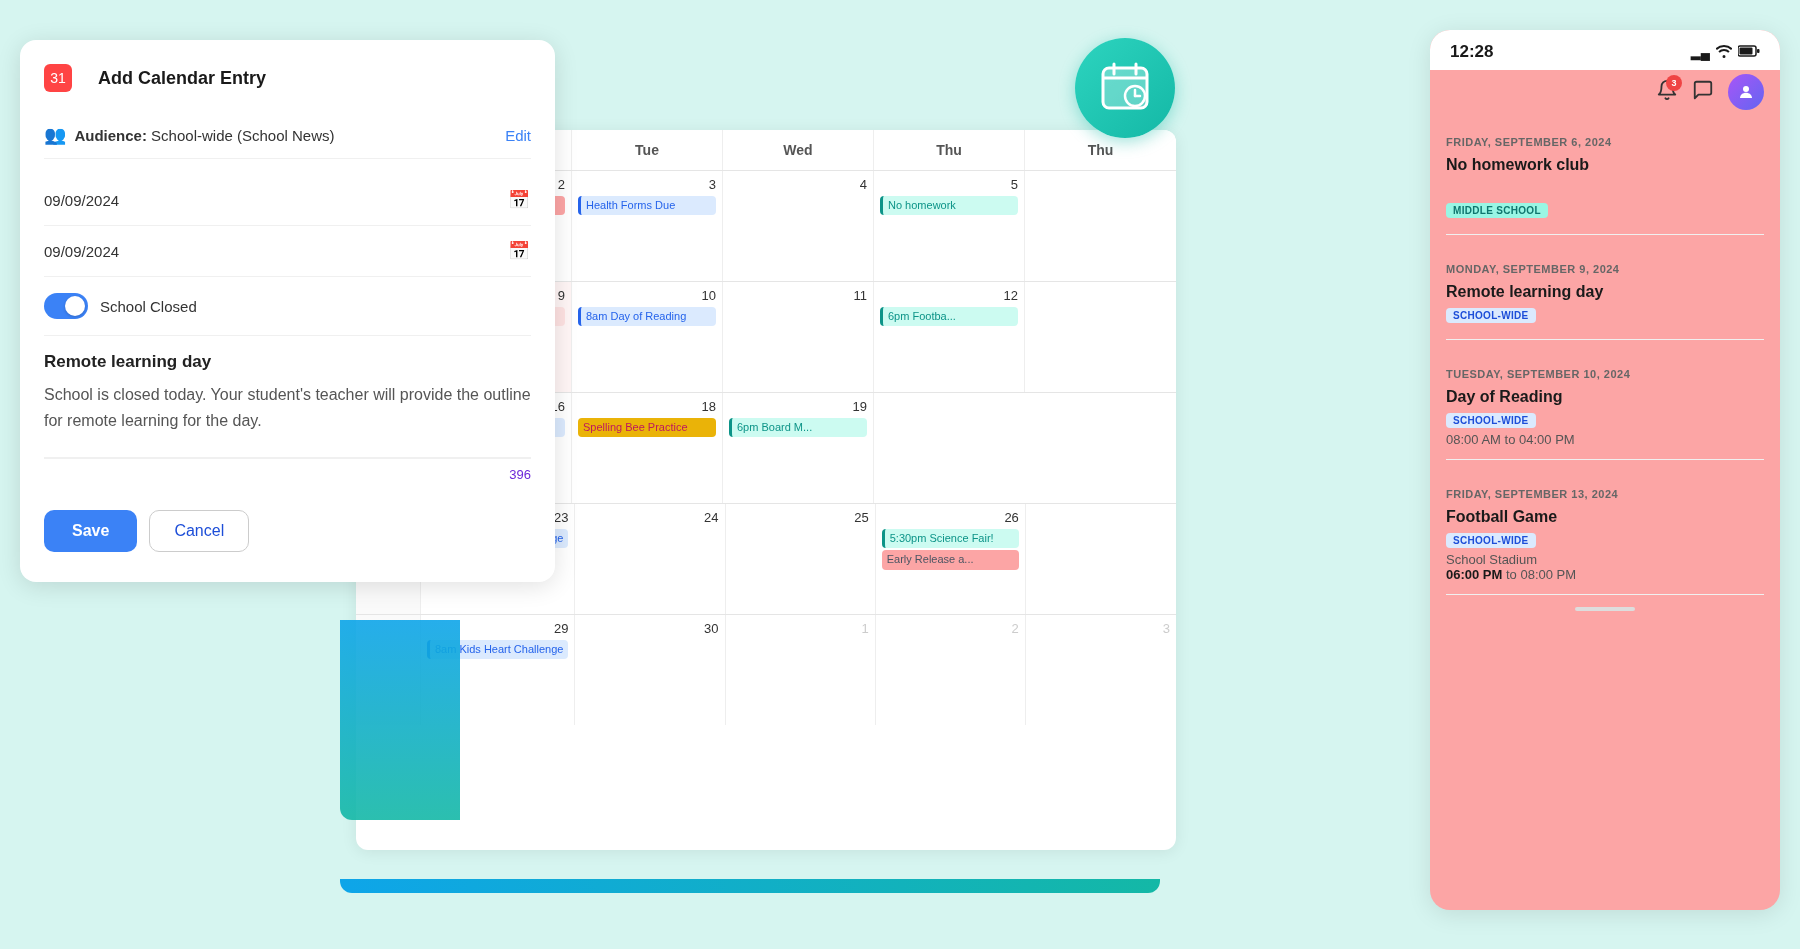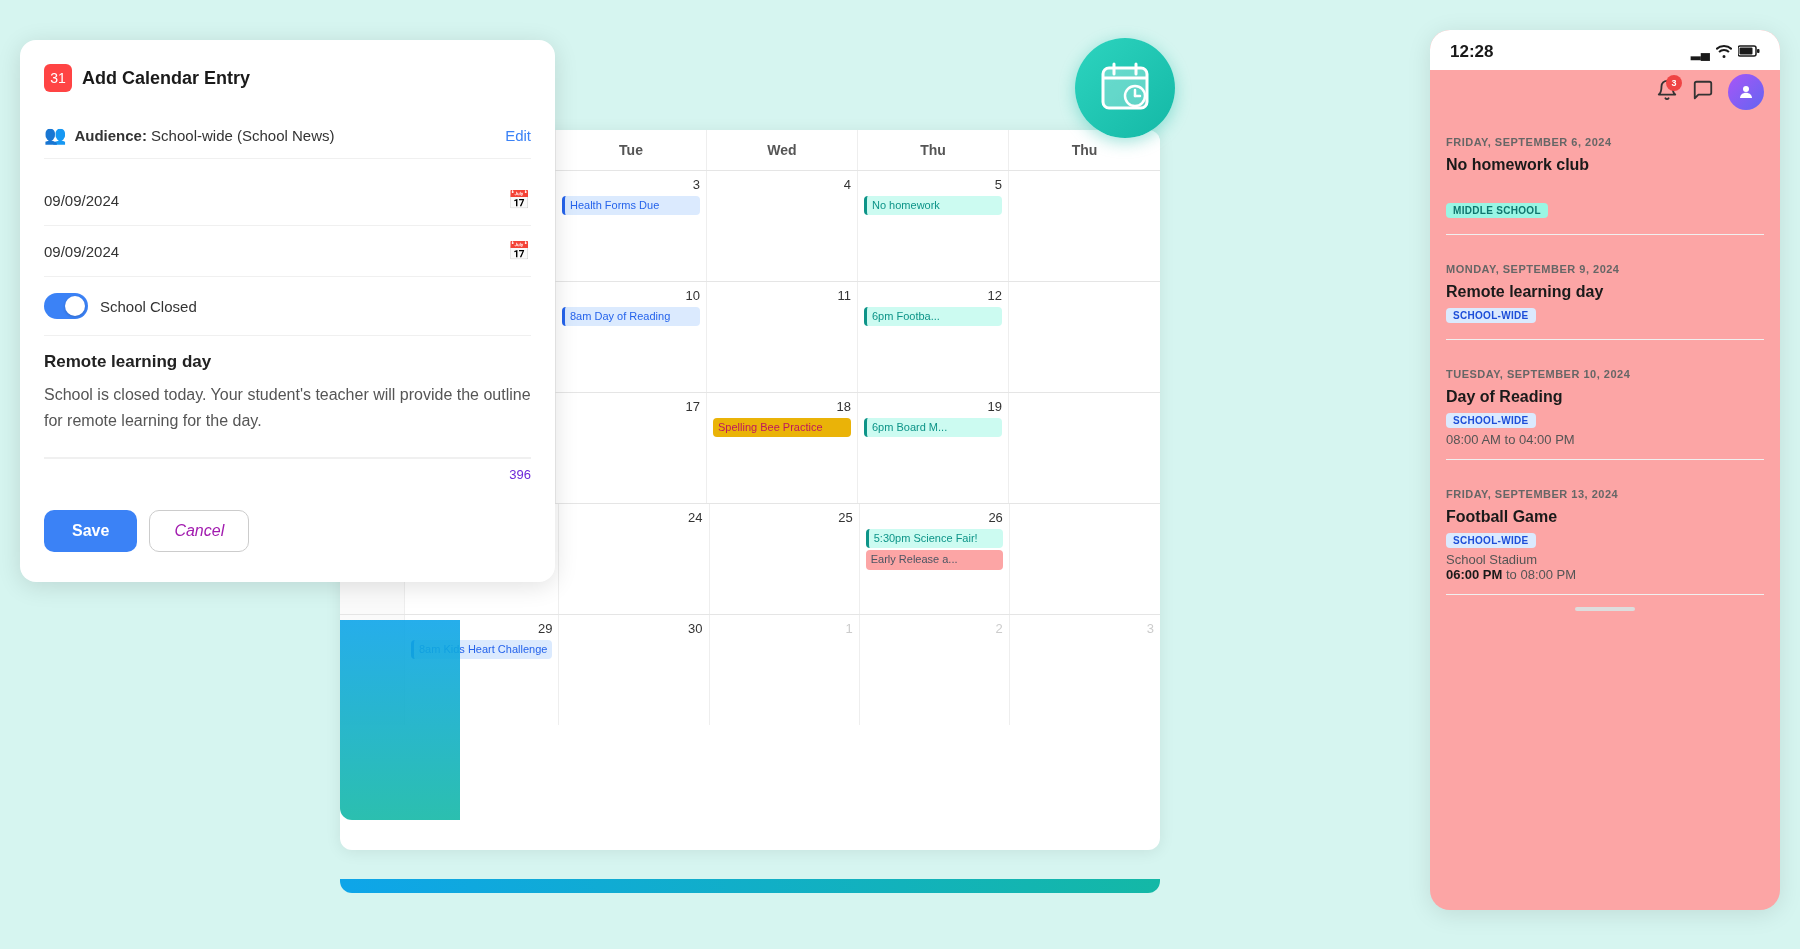--- a/index.html
+++ b/index.html
@@ -20,21 +20,21 @@
       width: 535px;
       background: white;
       border-radius: 16px;
       box-shadow: 0 4px 24px rgba(0,0,0,0.12);
       z-index: 10;
       padding: 24px 24px 30px;
     }
     .modal-header {
       display: flex;
       align-items: center;
-      gap: 10px;
+      gap: 26px;
       margin-bottom: 20px;
     }
     .modal-title {
       font-size: 18px;
       font-weight: 700;
       color: #1a1a1a;
     }
     .calendar-icon-red {
       width: 28px;
       height: 28px;
@@ -149,33 +149,32 @@
       color: white;
       border: none;
       border-radius: 10px;
       padding: 12px 28px;
       font-size: 16px;
       font-weight: 600;
       cursor: pointer;
     }
     .btn-cancel {
       background: white;
-      color: #a21caf;
+      color: #1d4ed8;
       border: 1.5px solid #ccc;
       border-radius: 10px;
       padding: 1px 24px;
       font-size: 16px;
       cursor: pointer;
-      font-style: italic;
     }
 
     .main-calendar {
       position: absolute;
       top: 130px;
-      left: 340px;
+      left: 356px;
       width: 820px;
       height: 720px;
       background: white;
       border-radius: 12px;
       overflow: hidden;
       box-shadow: 0 2px 16px rgba(0,0,0,0.08);
     }
 
     .cal-header {
       display: grid;
@@ -524,23 +523,20 @@
     <div class="cal-day">
       <div class="cal-day-num"></div>
     </div>
   </div>
 
   <div class="cal-week">
     <div class="cal-week-num"></div>
     <div class="cal-day">
       <div class="cal-day-num">16</div>
       <div class="cal-event event-blue">8am  STEM Morning</div>
-    </div>
-    <div class="cal-day">
-      <div class="cal-day-num">17</div>
     </div>
     <div class="cal-day">
       <div class="cal-day-num">18</div>
       <div class="cal-event event-pink">Spelling Bee Practice</div>
     </div>
     <div class="cal-day">
       <div class="cal-day-num">19</div>
       <div class="cal-event event-teal">6pm  Board M...</div>
     </div>
     <div class="cal-day">

